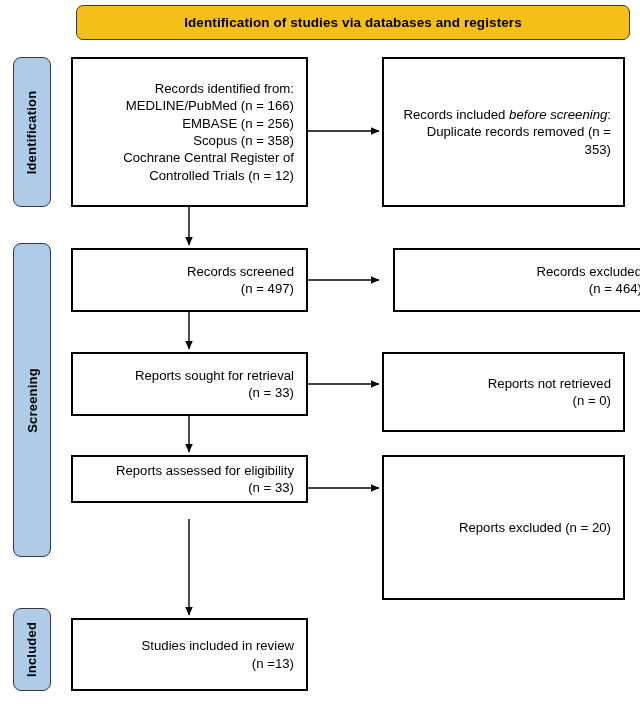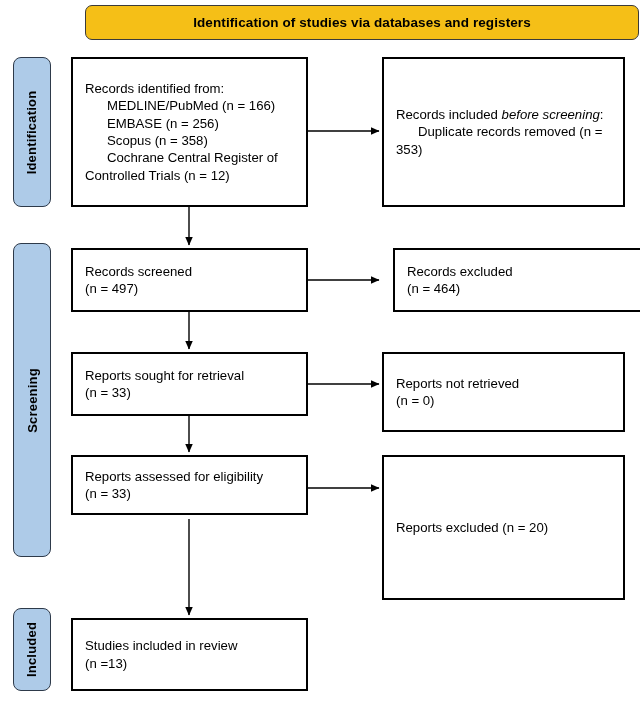--- a/index.html
+++ b/index.html
@@ -12,21 +12,21 @@
     width: 640px;
     height: 721px;
     background: #ffffff;
     font-family: "Liberation Sans", sans-serif;
     overflow: hidden;
   }
 
   
   .header-banner {
     position: absolute;
-    left: 85px;
+    left: 76px;
     top: 5px;
     width: 554px;
     height: 35px;
     background: #f5bf17;
     border: 1px solid #3b3b3b;
     border-radius: 7px;
     display: flex;
     align-items: center;
     justify-content: center;
     box-sizing: border-box;
@@ -67,40 +67,41 @@
   
   .flow-box {
     position: absolute;
     background: #ffffff;
     border: 2px solid #000000;
     box-sizing: border-box;
     padding: 10px 12px;
     display: flex;
     flex-direction: column;
     justify-content: center;
+    text-align: right;
   }
   .flow-box .box-text {
     font-size: 13.2px;
     line-height: 1.32;
     color: #000000;
     white-space: pre-wrap;
   }
   .flow-box .box-text .indent {
     display: inline-block;
     width: 22px;
   }
   .flow-box .box-text em {
     font-style: italic;
   }
 
   
   #box-records-identified { left: 71px; top: 57px;  width: 237px; height: 150px; }
   #box-records-screened   { left: 71px; top: 248px; width: 237px; height: 64px; }
   #box-reports-sought     { left: 71px; top: 352px; width: 237px; height: 64px; }
-  #box-reports-assessed   { left: 71px; top: 455px; width: 237px; height: 60px; }
+  #box-reports-assessed   { left: 71px; top: 455px; width: 237px; height: 48px; }
   #box-studies-included   { left: 71px; top: 618px; width: 237px; height: 73px; }
 
   
   #box-records-removed    { left: 382px; top: 57px;  width: 243px; height: 150px; }
   #box-records-excluded   { left: 393px; top: 248px; width: 263px; height: 64px; }
   #box-reports-not-retrieved { left: 382px; top: 352px; width: 243px; height: 80px; }
   #box-reports-excluded   { left: 382px; top: 455px; width: 243px; height: 145px; }
 
   
   .connector {

